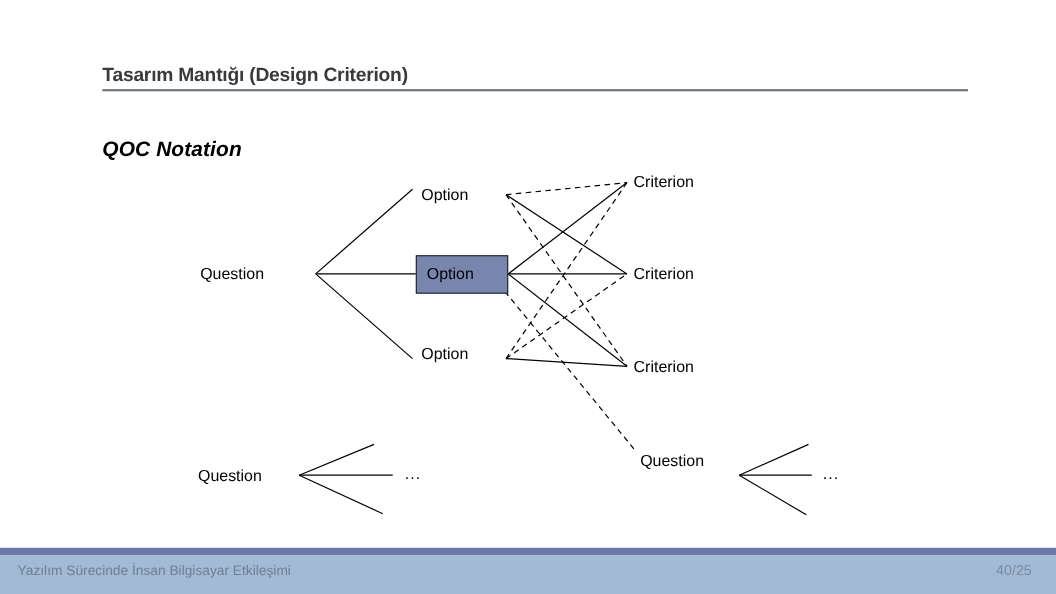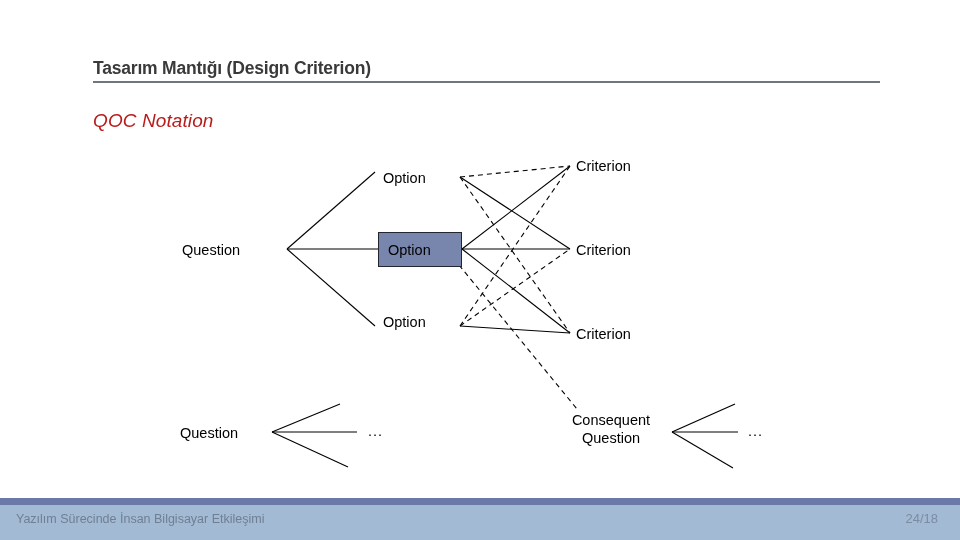--- a/index.html
+++ b/index.html
@@ -31,25 +31,25 @@
     position: absolute;
     left: 93px;
     top: 81px;
     width: 787px;
     height: 2px;
     background: #6e7781;
   }
   #section-heading {
     position: absolute;
     left: 93px;
-    top: 110px;
+    top: 126px;
     font-size: 19px;
-    font-weight: normal;
+    font-weight: bold;
     font-style: italic;
-    color: #b91c1c;
+    color: #000000;
     letter-spacing: 0.1px;
     white-space: nowrap;
   }
 
   
   #diagram {
     position: absolute;
     left: 0;
     top: 0;
     width: 960px;
@@ -198,27 +198,26 @@
 
   <div class="node-label" style="left:576px; top:157px;">Criterion</div>
 
   <div class="node-label" style="left:576px; top:241px;">Criterion</div>
 
   <div class="node-label" style="left:576px; top:325px;">Criterion</div>
 
   <div class="node-label" style="left:180px; top:424px;">Question</div>
 
   <div class="node-label centered" style="left:552px; top:411px; width:118px;">
-    <div>Consequent</div>
     <div>Question</div>
   </div>
 
   <div class="ellipsis-label" style="left:368px; top:423px;">...</div>
 
   <div class="ellipsis-label" style="left:748px; top:423px;">...</div>
 </div>
 
 <div id="footer">
   <div id="footer-stripe"></div>
   <div id="footer-band"></div>
   <div id="footer-text">Yazılım Sürecinde İnsan Bilgisayar Etkileşimi</div>
-  <div id="footer-page">24/18</div>
+  <div id="footer-page">40/25</div>
 </div>
 
 </body></html>

